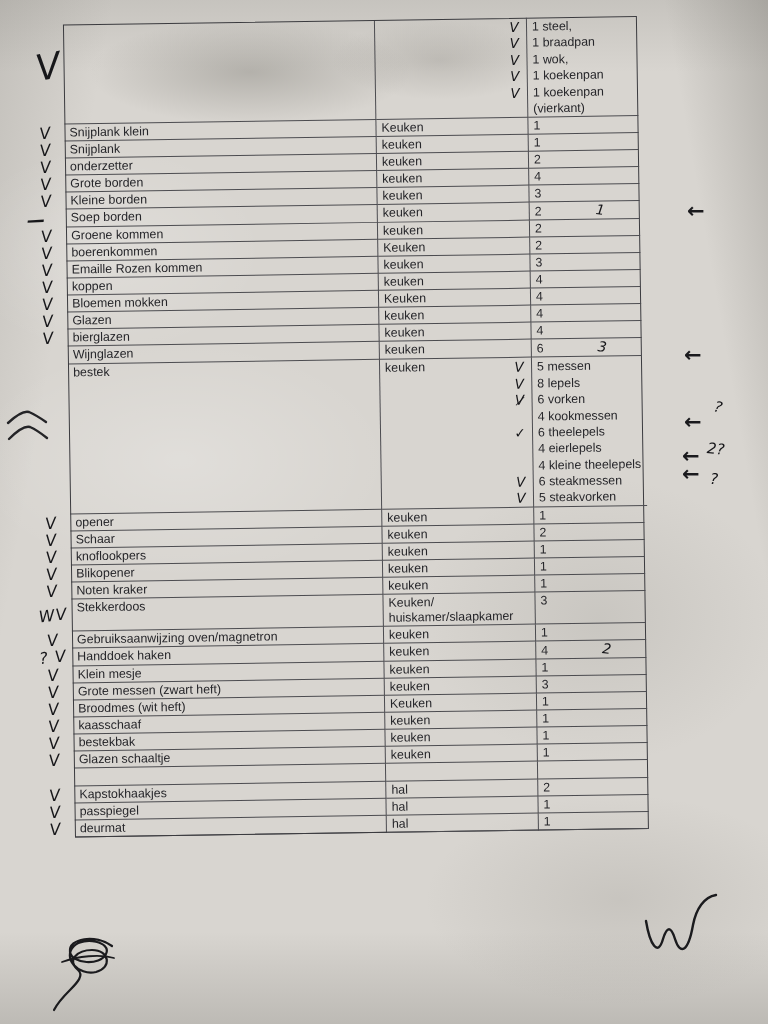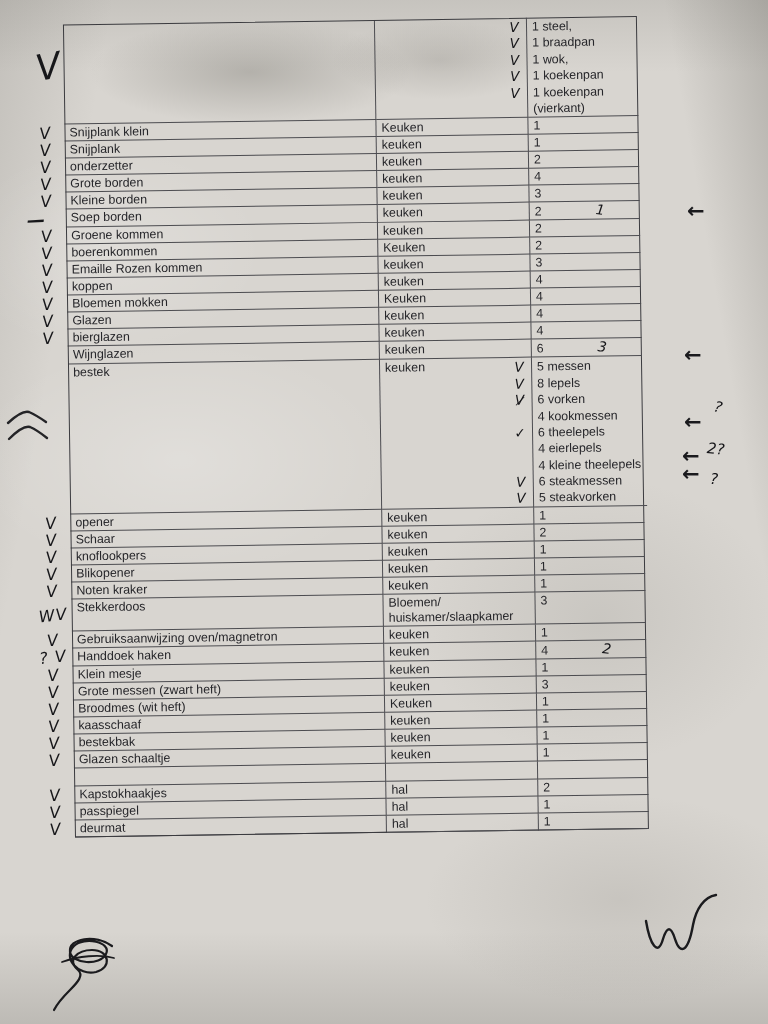--- a/index.html
+++ b/index.html
@@ -258,21 +258,21 @@
         </div>
     <div class="cell c-name">Noten kraker</div>
     <div class="cell c-loc"><span class="loc-text">keuken</span><span class="check-col"></span></div>
     <div class="cell c-qty"><span class="qmain">1</span></div>
   </div>
       <div class="row">
     <div class="gutter">
           <span class="hand mark">WV</span>
         </div>
     <div class="cell c-name">Stekkerdoos</div>
-    <div class="cell c-loc"><span class="loc-text">Bloemen/ huiskamer/slaapkamer</span><span class="check-col"></span></div>
+    <div class="cell c-loc"><span class="loc-text">Keuken/ huiskamer/slaapkamer</span><span class="check-col"></span></div>
     <div class="cell c-qty"><span class="qmain">3</span></div>
   </div>
       <div class="row">
     <div class="gutter">
           <span class="hand mark">V</span>
         </div>
     <div class="cell c-name">Gebruiksaanwijzing oven/magnetron</div>
     <div class="cell c-loc"><span class="loc-text">keuken</span><span class="check-col"></span></div>
     <div class="cell c-qty"><span class="qmain">1</span></div>
   </div>

